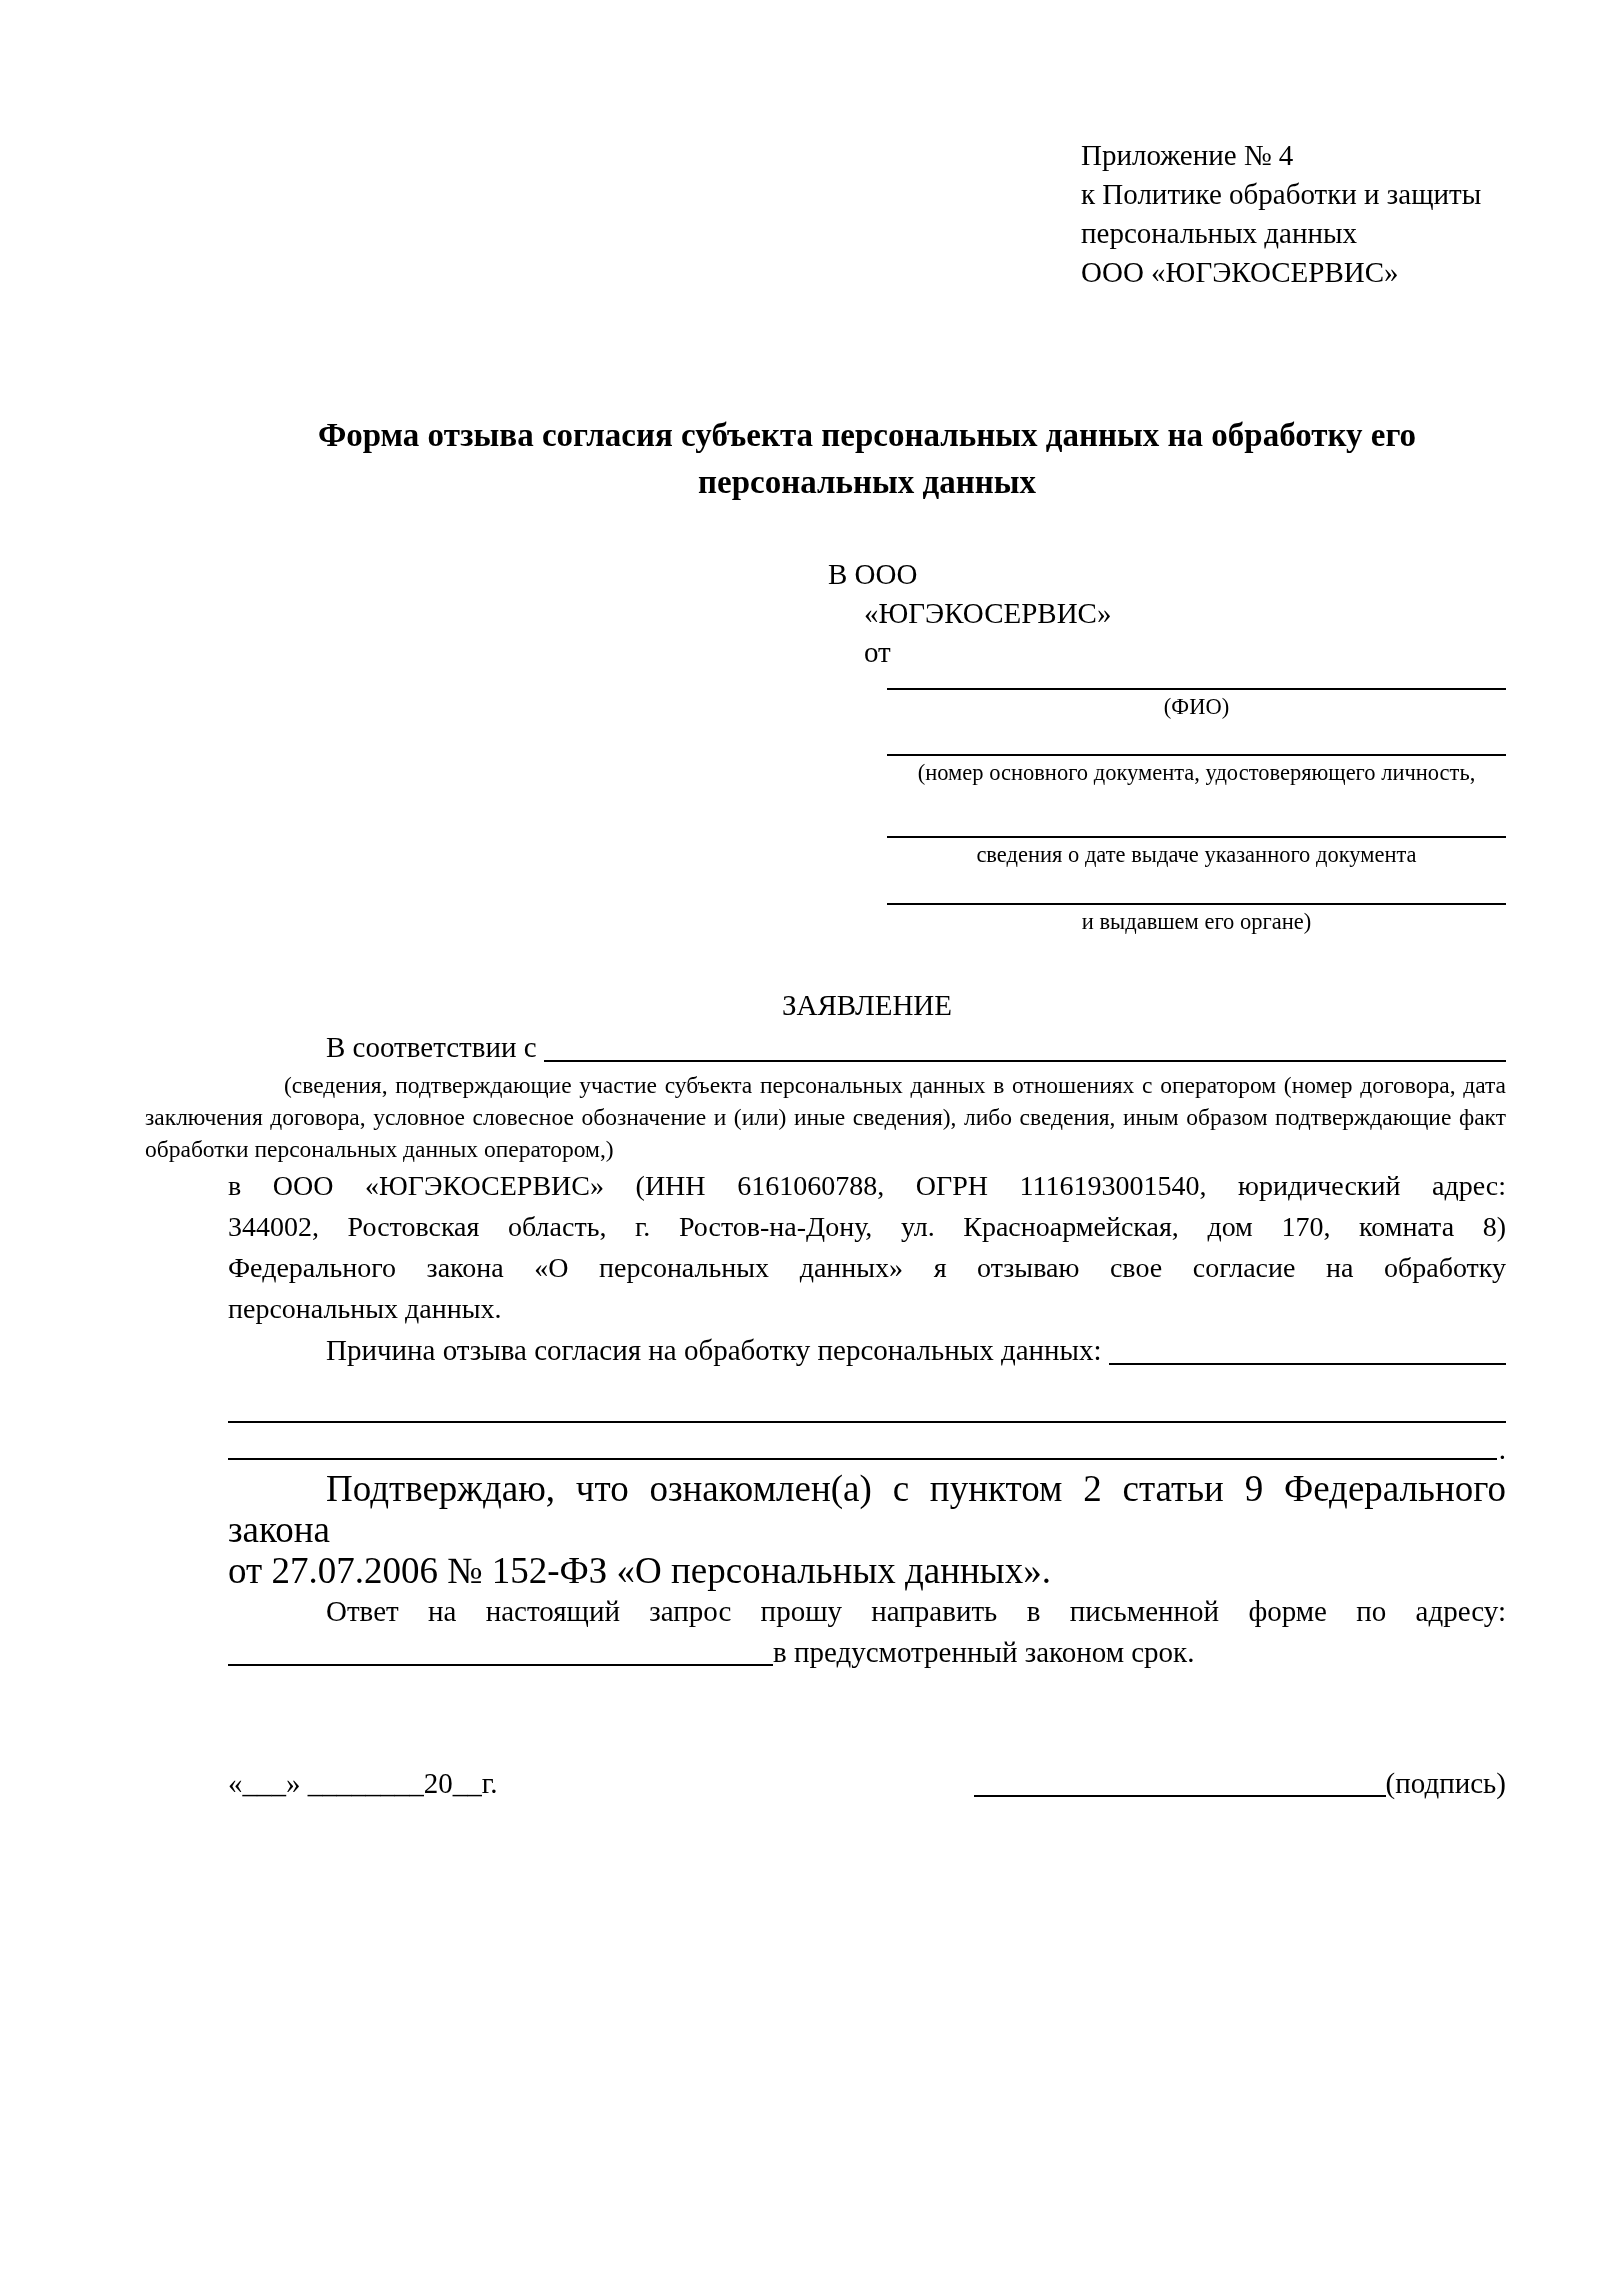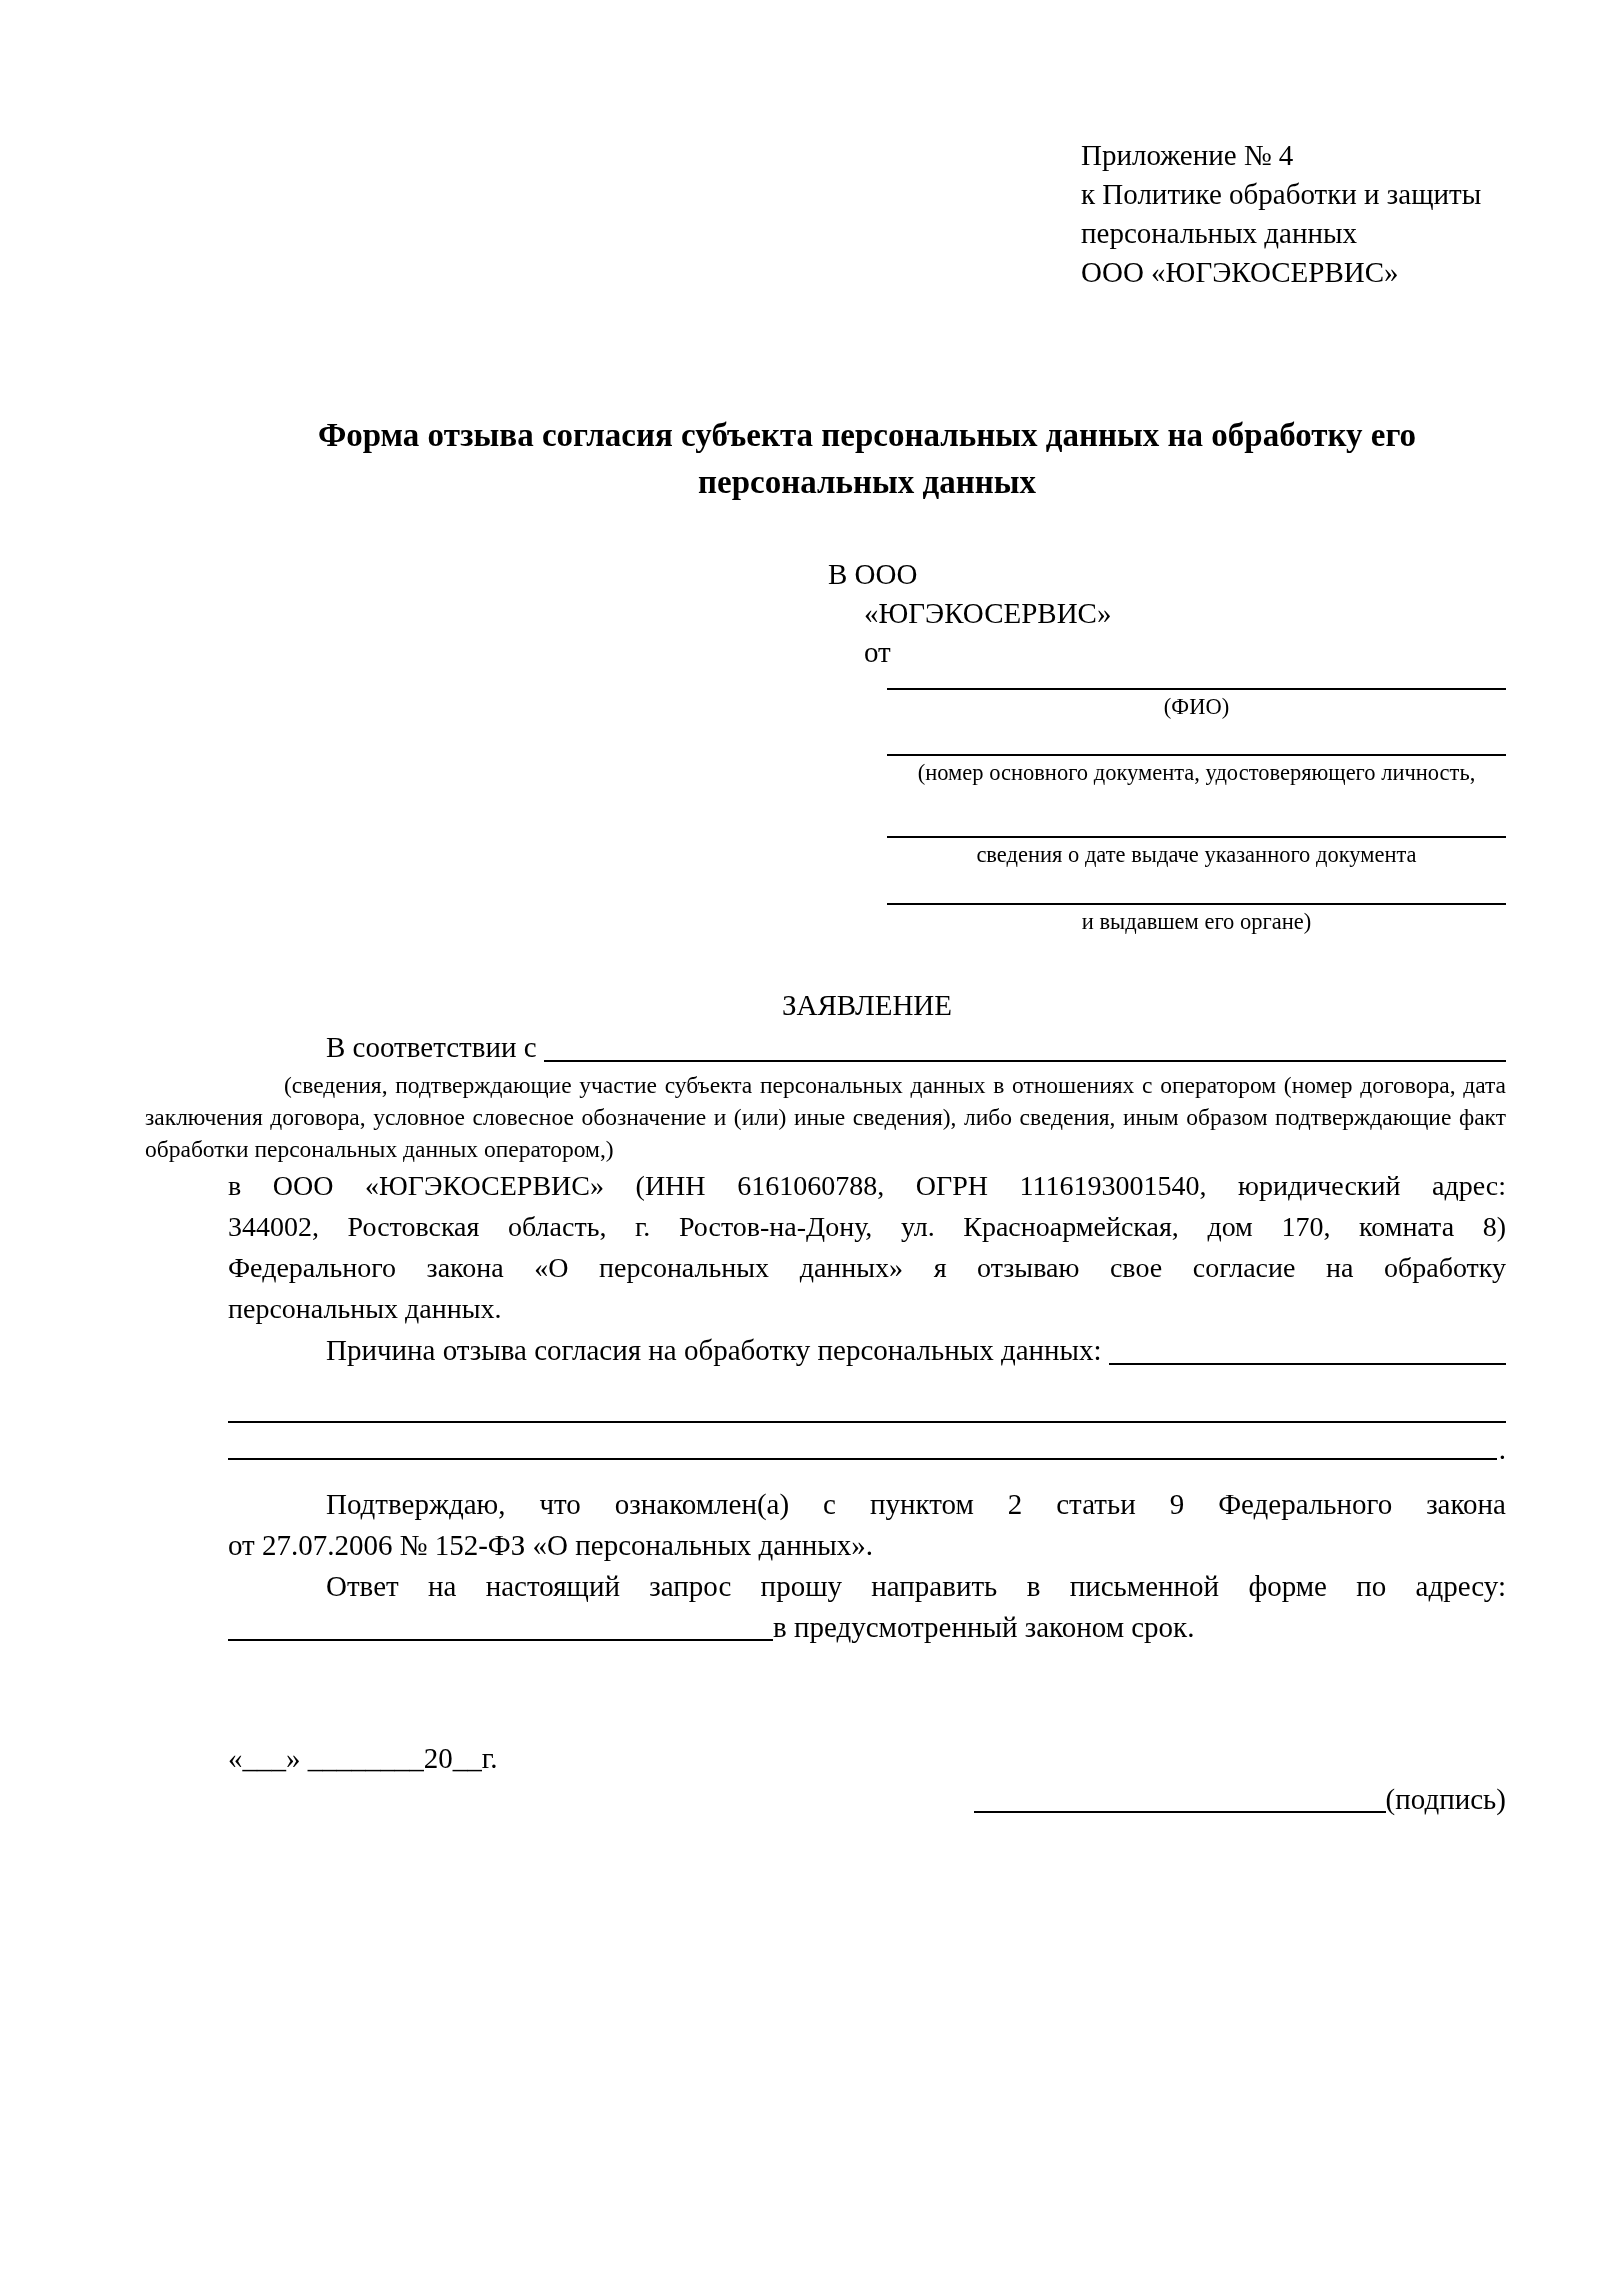--- a/index.html
+++ b/index.html
@@ -51,29 +51,29 @@
   .jl { text-align: justify; text-align-last: justify; }
 
   .body-par { font-size: 28px; line-height: 41px; }
 
   .rule-row { display: flex; align-items: flex-end; height: 35px; font-size: 29px; }
   .rule-row .rule-fill { flex: 1 1 auto; border-bottom: 2px solid #000; height: 0; margin-bottom: 3.9px; }
   .rule-row .rule-dot { line-height: 29px; padding-left: 2px; }
   .r1 { margin-top: 19.6px; }
   .r2 { margin-top: 2px; }
 
-  .confirm { margin-top: 20px; font-size: 29px; line-height: 41px; }
+  .confirm { margin-top: 4px; font-size: 37px; line-height: 41px; }
   .indent-first { text-indent: 98px; }
 
   .reply { font-size: 29px; line-height: 41px; }
   .reply-line2 { display: flex; }
   .addr-fill { width: 545px; flex: 0 0 auto; align-self: flex-end; height: 0; border-bottom: 2px solid #000; margin-bottom: 6.9px; }
 
   
-  .footer-row { display: flex; margin-top: 90px; font-size: 29px; line-height: 41px; flex-direction: column; }
+  .footer-row { display: flex; margin-top: 90px; font-size: 29px; line-height: 41px; }
   .sig-group { margin-left: auto; display: flex; align-items: flex-end; }
   .sig-line { width: 412px; height: 0; border-bottom: 2px solid #000; margin-bottom: 6.9px; }
   .sig-caption { white-space: nowrap; }
 </style>
 </head>
 <body>
 
 <div class="page">
   <div class="content">
 

